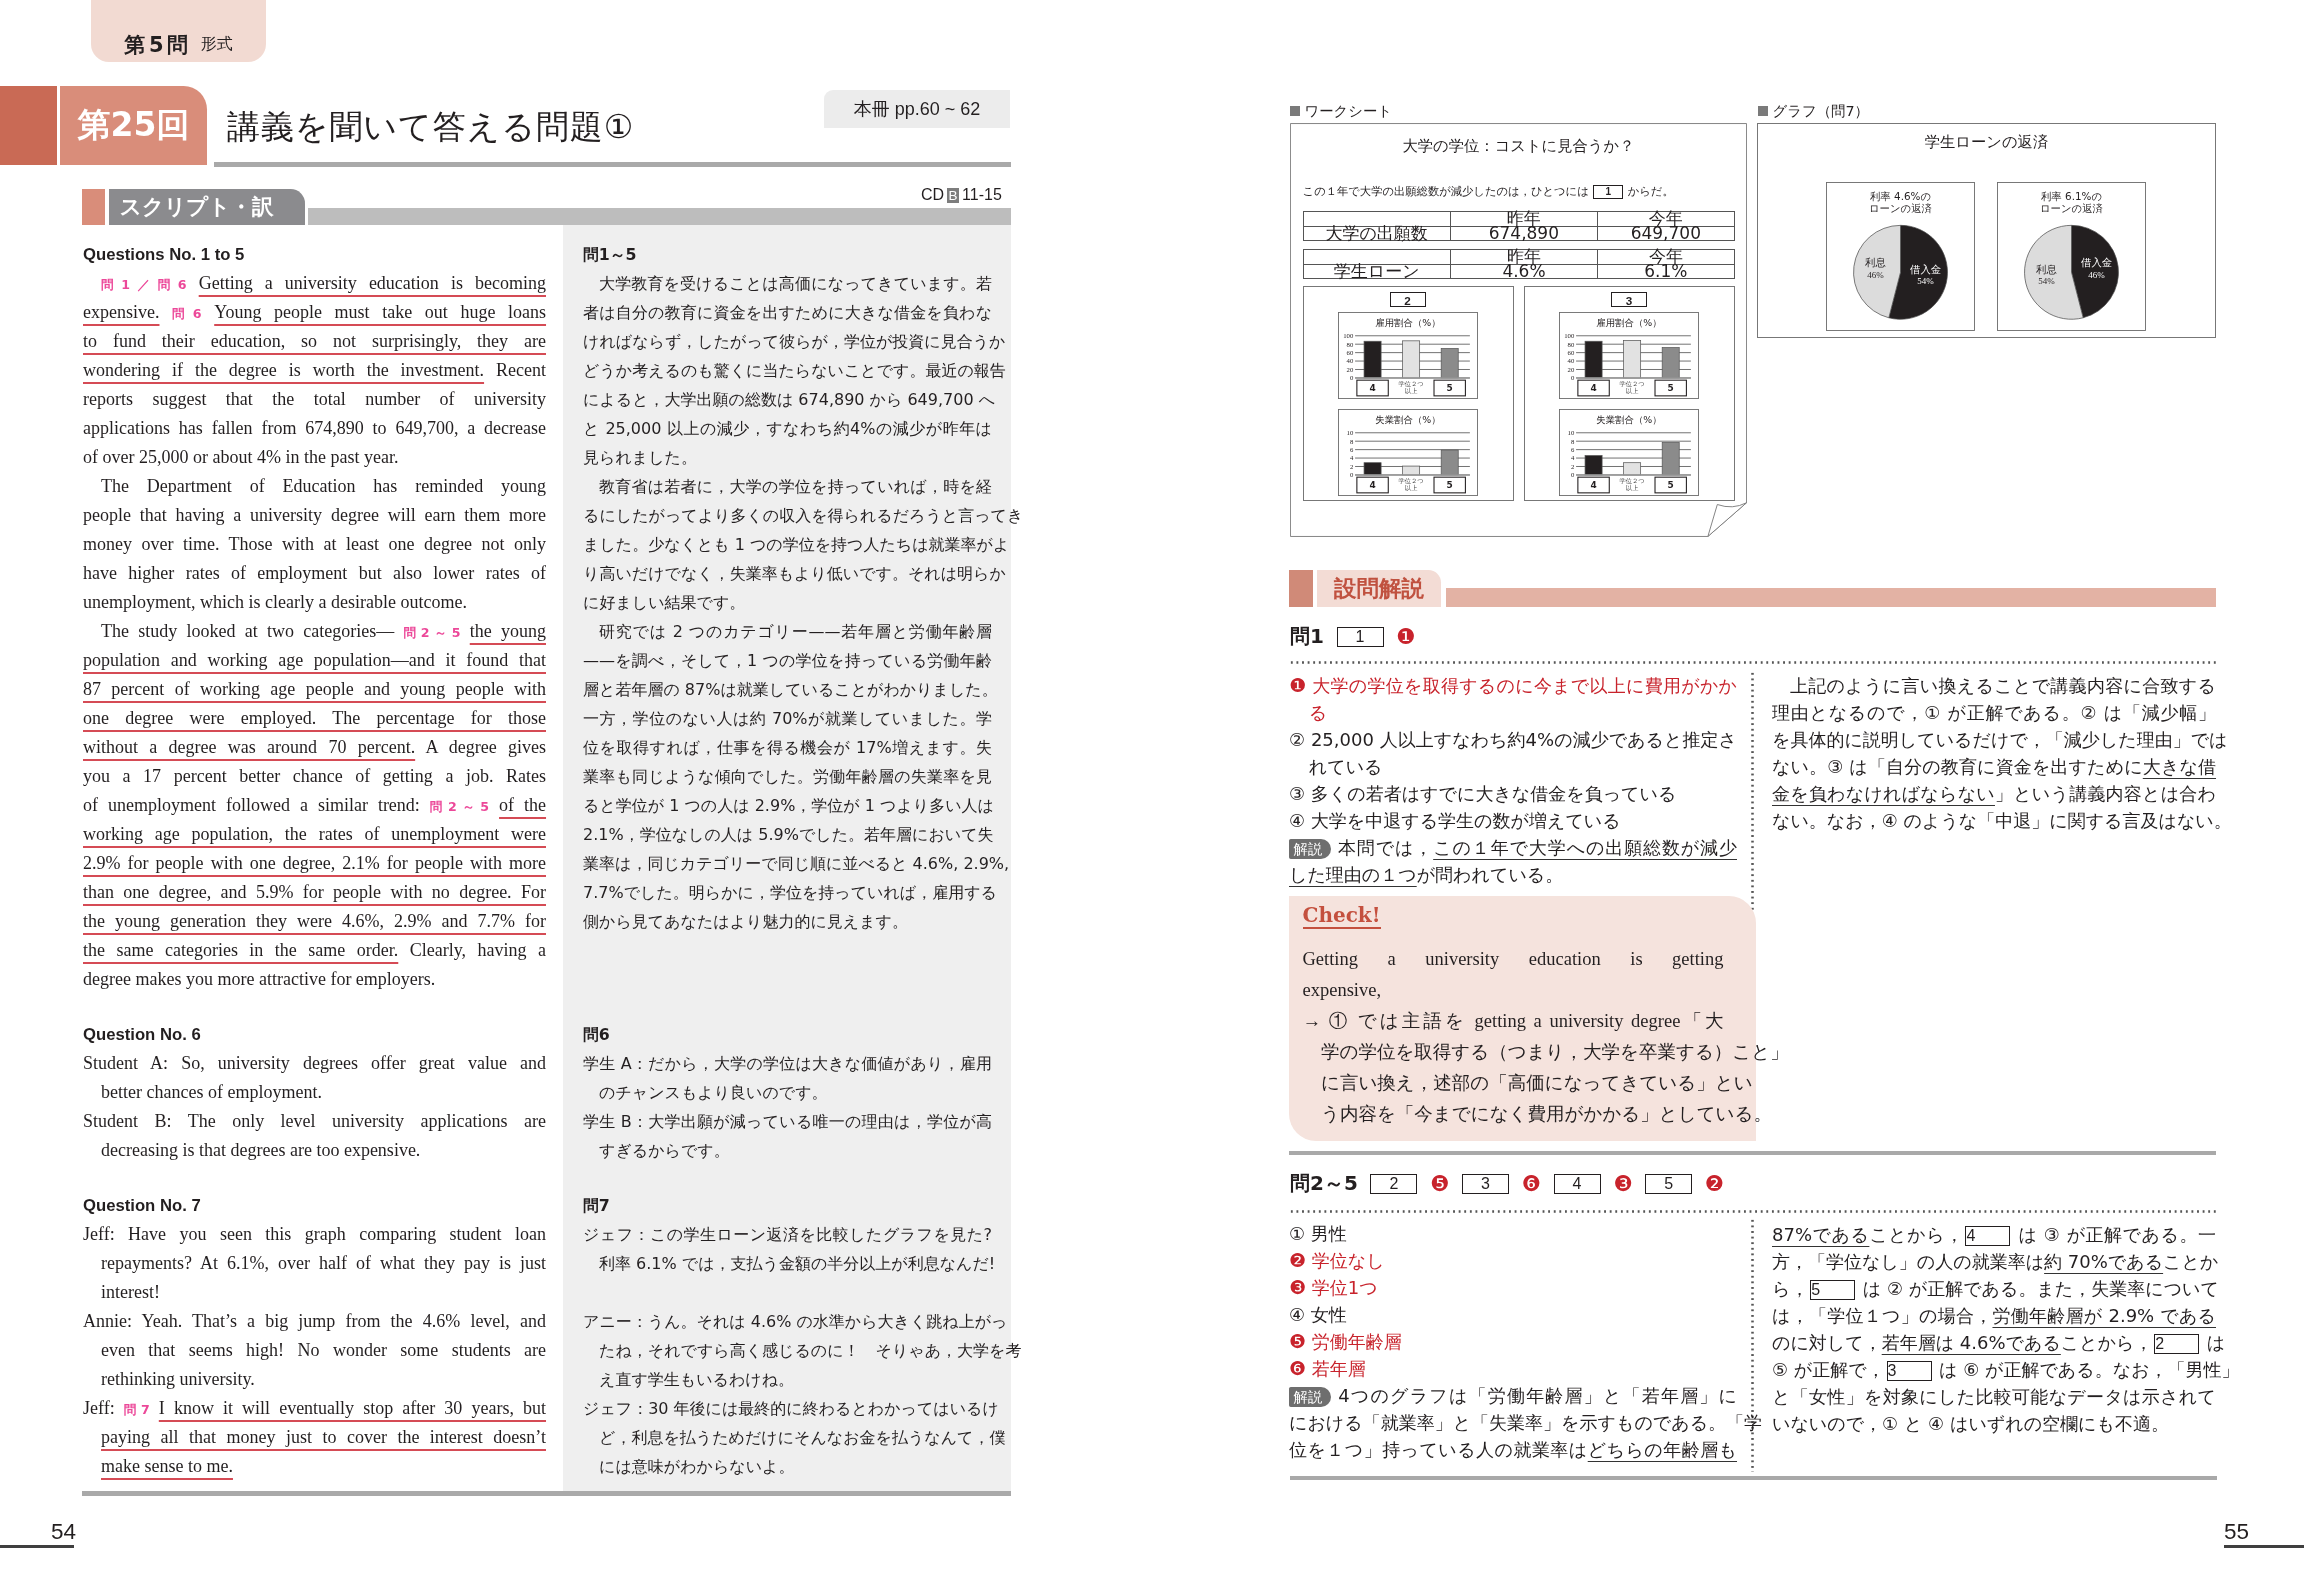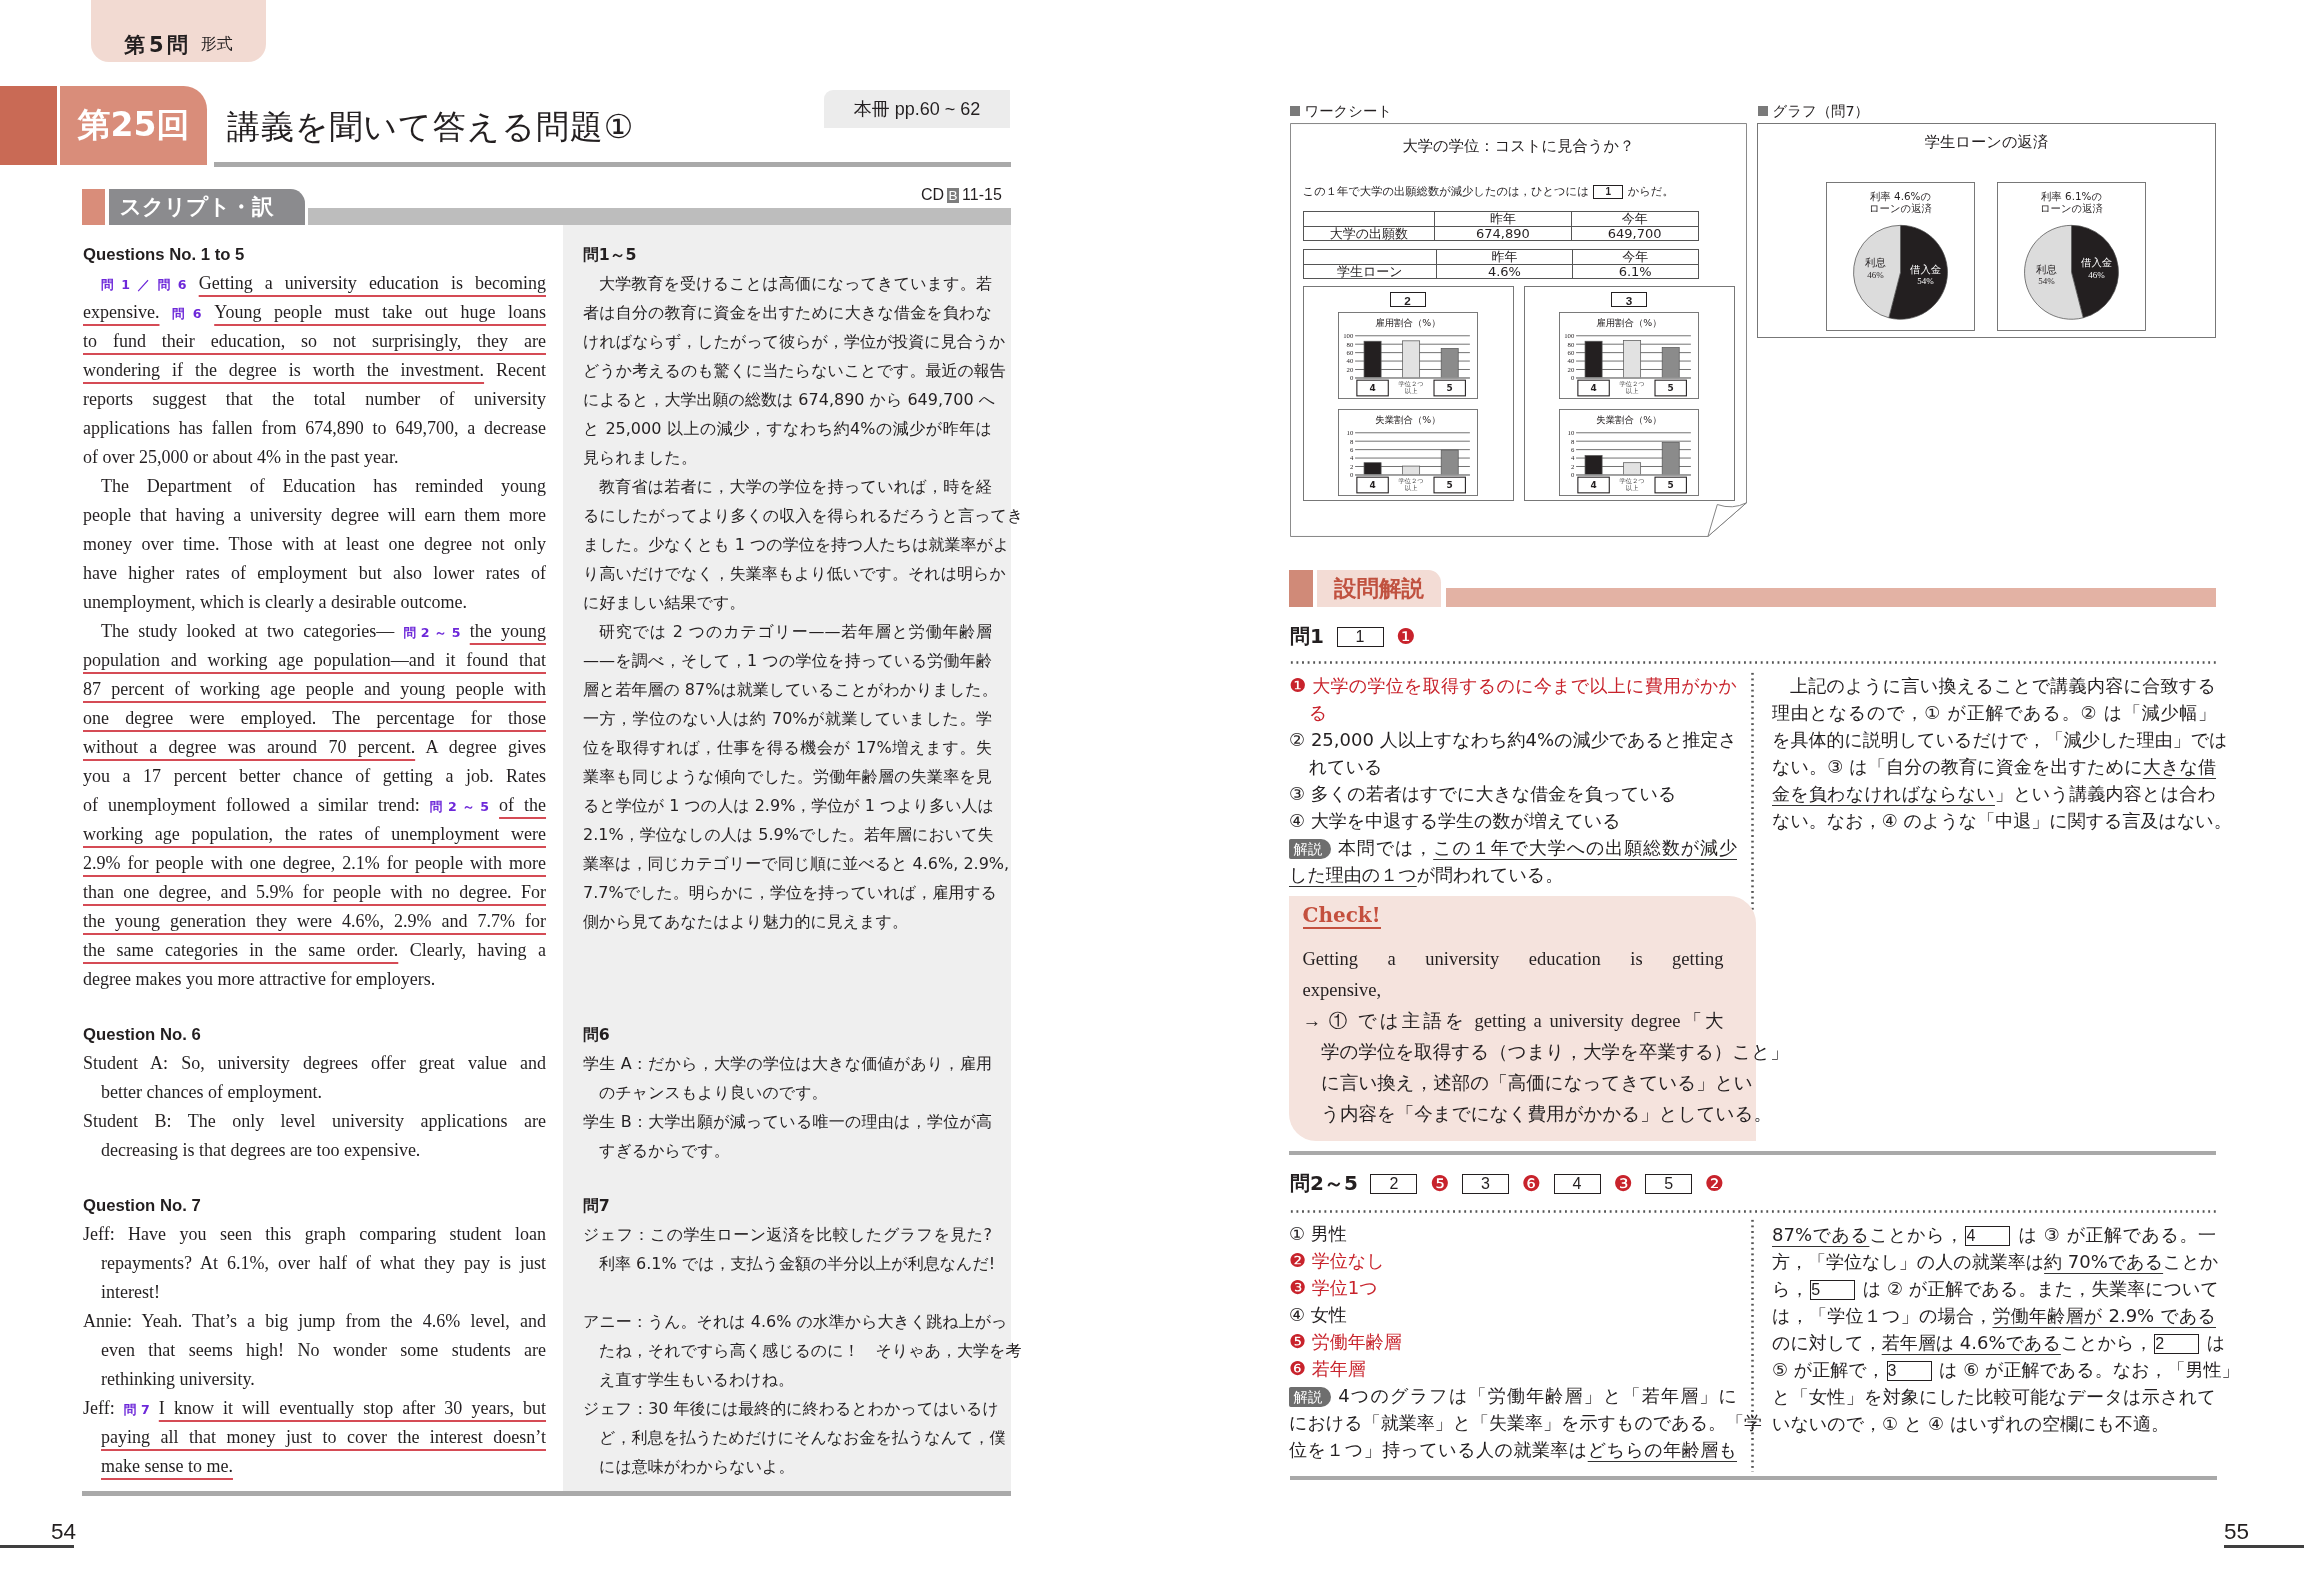--- a/index.html
+++ b/index.html
@@ -32,38 +32,38 @@
   .lines .line.last{text-align:left;text-align-last:left;}
   .m-indent .para>.line:first-child{text-indent:1em;}
   .m-hang .para>.line+.line{padding-left:1em;}
   .m-hang-r .para>.line+.line{padding-left:1.1em;}
   .ja-q7 .para:nth-child(2){margin-top:29px;}
 
   
   .seg-u{text-decoration:underline;text-decoration-skip-ink:none;}
   .left .seg-u{text-decoration-color:#d54b55;text-decoration-thickness:1.8px;text-underline-offset:6.3px;}
   .right .seg-u{text-decoration-color:#333333;text-decoration-thickness:1.4px;text-underline-offset:4.5px;}
-  .seg-m{color:#6d28d9;font-family:"DejaVu Sans",sans-serif;font-weight:bold;font-size:12.6px;}
+  .seg-m{color:#ec4899;font-family:"DejaVu Sans",sans-serif;font-weight:bold;font-size:12.6px;}
   .seg-box{display:inline-block;text-indent:0;width:43px;height:18px;line-height:18px;border:1.4px solid #231f20;text-align:center;font-family:"Liberation Sans",sans-serif;font-size:16px;vertical-align:middle;margin:0 1.8px;}
   .seg-cf{color:#c8232c;font-size:19px;}
   .seg-red{color:#c8232c;}
   .seg-badge{display:inline-block;text-indent:0;background:#6e6e6e;color:#ffffff;font-size:14.4px;height:20px;line-height:20px;padding:0 9px 0 4.5px;border-radius:1.8px 10px 10px 1.8px;vertical-align:middle;}
 
   
   .pnum{font-family:"Liberation Sans",sans-serif;font-size:22.5px;line-height:27px;top:1518px;}
   .pnum-line{height:2.7px;background:#3f3f3f;top:1545px;}
 
   
   .sec-label{height:20px;line-height:20px;font-size:14.4px;display:flex;align-items:center;gap:4.5px;white-space:nowrap;}
   .sq{display:inline-block;width:10px;height:10px;background:#7a7a7a;}
   .ws{left:1290px;top:123px;width:457px;height:414px;}
   .ws-title{left:0;top:12.6px;width:457px;text-align:center;font-size:15.3px;line-height:21.6px;}
   .ws-sentence{left:12.6px;top:60px;font-size:11.3px;line-height:18px;white-space:nowrap;}
   .mini-box{display:inline-block;width:28px;height:12.6px;line-height:12.6px;border:1.2px solid #231f20;text-align:center;font-family:"Liberation Sans",sans-serif;font-weight:bold;font-size:10px;margin:0 4.5px;vertical-align:middle;}
-  .ws-table{position:absolute;left:12.6px;width:396px;border-collapse:collapse;font-size:13px;font-family:"DejaVu Sans",sans-serif;}
+  .ws-table{position:absolute;left:12.6px;width:432px;border-collapse:collapse;font-size:17px;font-family:"DejaVu Sans",sans-serif;}
   .ws-table td{border:0.9px solid #555555;height:13.5px;line-height:13.5px;padding:0;text-align:center;}
   .panel{top:163px;width:211px;height:215px;border:0.9px solid #777777;box-sizing:border-box;}
   .panel-box{left:86px;top:4.5px;width:36px;height:15.3px;line-height:15.3px;border:1.4px solid #231f20;text-align:center;font-family:"Liberation Sans",sans-serif;font-weight:bold;font-size:11.7px;box-sizing:border-box;}
   .mini-chart{position:absolute;left:34px;width:140px;height:87px;}
   .graph{left:1757px;top:123px;width:459px;height:215px;border:0.9px solid #777777;box-sizing:border-box;}
   .graph-title{left:0;top:8px;width:457px;text-align:center;font-size:15.3px;line-height:21.6px;}
   .pie{position:absolute;top:58px;width:149px;height:149px;}
 
   .sx-mark{left:1289px;top:570px;width:24px;height:37px;background:#d08a78;}
   .sx-label{left:1317px;top:570px;width:124px;height:37px;background:#f3dcd5;border-top-right-radius:12.6px;color:#c0513f;font-weight:bold;font-size:22.5px;line-height:37px;text-align:center;white-space:nowrap;}

